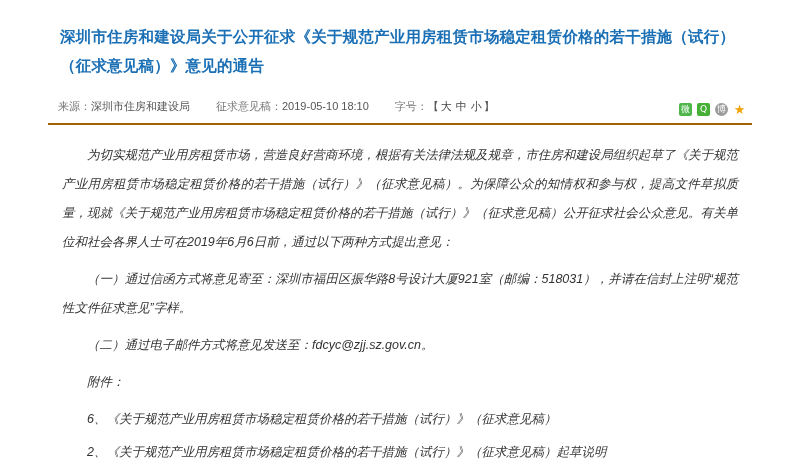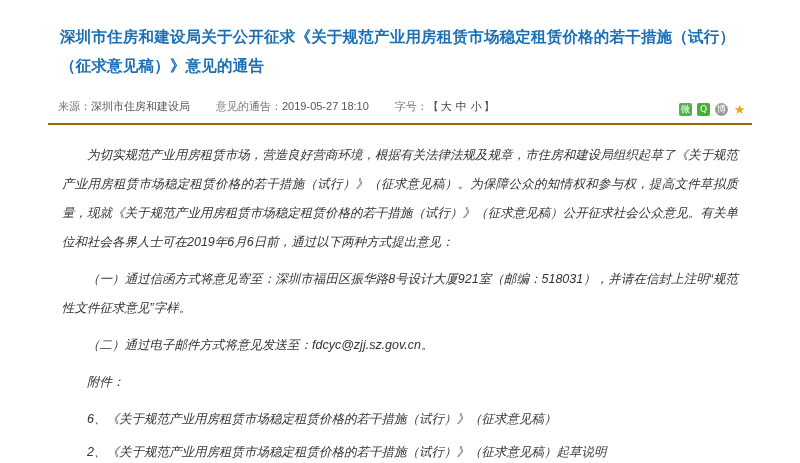--- a/index.html
+++ b/index.html
@@ -117,21 +117,21 @@
 
 <div class="page">
 
   <h1 class="title">深圳市住房和建设局关于公开征求《关于规范产业用房租赁市场稳定租赁价格的若干措施（试行）（征求意见稿）》意见的通告</h1>
 
   <div class="meta-bar">
     <span class="meta-item">
       <span class="meta-label">来源：</span><span class="meta-value">深圳市住房和建设局</span>
     </span>
     <span class="meta-item">
-      <span class="meta-label">意见的通告：</span><span class="meta-value">2019-05-27 18:10</span>
+      <span class="meta-label">征求意见稿：</span><span class="meta-value">2019-05-10 18:10</span>
     </span>
     <span class="meta-item fontsize-group">
       <span class="meta-label">字号：</span>
         <span>【</span>
         <span class="fs">大</span>
         <span class="fs">中</span>
         <span class="fs">小</span>
         <span>】</span>
     </span>
 

